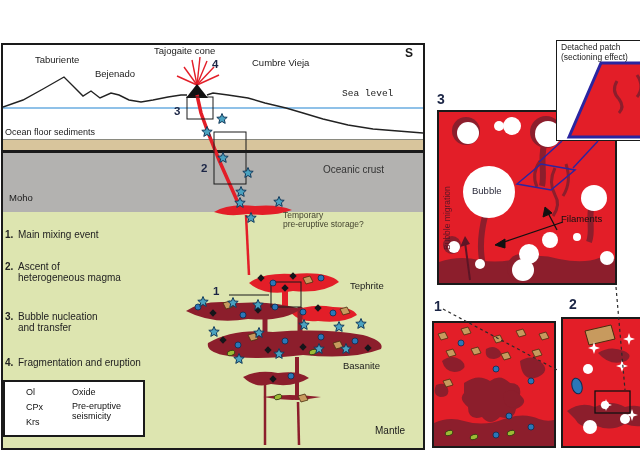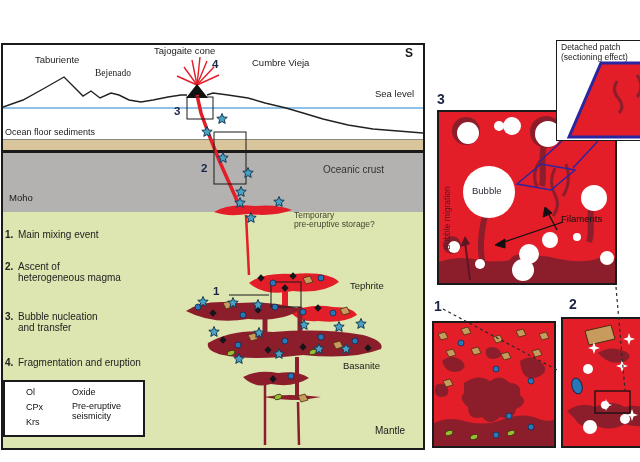--- a/index.html
+++ b/index.html
@@ -130,29 +130,29 @@
         <polygon points="301.0,274.5 302.5,278.0 306.2,278.3 303.4,280.8 304.2,284.4 301.0,282.5 297.8,284.4 298.6,280.8 295.8,278.3 299.5,278.0" fill="#4aa2c0" stroke="#123a5c" stroke-width="1"></polygon>
         <polygon points="336.0,276.5 337.5,280.0 341.2,280.3 338.4,282.8 339.2,286.4 336.0,284.5 332.8,286.4 333.6,282.8 330.8,280.3 334.5,280.0" fill="#4aa2c0" stroke="#123a5c" stroke-width="1"></polygon>
         <polygon points="358.0,273.5 359.5,277.0 363.2,277.3 360.4,279.8 361.2,283.4 358.0,281.5 354.8,283.4 355.6,279.8 352.8,277.3 356.5,277.0" fill="#4aa2c0" stroke="#123a5c" stroke-width="1"></polygon>
         <polygon points="316.0,298.5 317.5,302.0 321.2,302.3 318.4,304.8 319.2,308.4 316.0,306.5 312.8,308.4 313.6,304.8 310.8,302.3 314.5,302.0" fill="#4aa2c0" stroke="#123a5c" stroke-width="1"></polygon>
         <polygon points="343.0,298.5 344.5,302.0 348.2,302.3 345.4,304.8 346.2,308.4 343.0,306.5 339.8,308.4 340.6,304.8 337.8,302.3 341.5,302.0" fill="#4aa2c0" stroke="#123a5c" stroke-width="1"></polygon>
         <polygon points="276.0,303.5 277.5,307.0 281.2,307.3 278.4,309.8 279.2,313.4 276.0,311.5 272.8,313.4 273.6,309.8 270.8,307.3 274.5,307.0" fill="#4aa2c0" stroke="#123a5c" stroke-width="1"></polygon>
         <polygon points="236.0,308.5 237.5,312.0 241.2,312.3 238.4,314.8 239.2,318.4 236.0,316.5 232.8,318.4 233.6,314.8 230.8,312.3 234.5,312.0" fill="#4aa2c0" stroke="#123a5c" stroke-width="1"></polygon>
       </svg>
 
     <div class="lbl" style="left:32px;top:10px;">Taburiente</div>
-    <div class="lbl" style="left:92px;top:24px;font-family:Liberation Serif, serif;">Bejenado</div>
+    <div class="lbl" style="left:92px;top:24px;">Bejenado</div>
     <div class="lbl" style="left:151px;top:1px;">Tajogaite cone</div>
     <div class="lbl" style="left:249px;top:13px;">Cumbre Vieja</div>
-    <div class="lbl" style="left:372px;top:44px;">Sea level</div>
+    <div class="lbl" style="left:339px;top:44px;font-family:Liberation Mono, monospace;">Sea level</div>
     <div class="lbl" style="left:402px;top:2px;font-weight:bold;font-size:12px;">S</div>
     <div class="lbl small" style="left:2px;top:83px;">Ocean floor sediments</div>
     <div class="lbl" style="left:320px;top:120px;font-size:10px;color:#333;">Oceanic crust</div>
     <div class="lbl" style="left:6px;top:148px;">Moho</div>
-    <div class="lbl small" style="left:291px;top:166px;color:#454531;font-size:8.5px;">
+    <div class="lbl small" style="left:280px;top:166px;color:#454531;font-size:8.5px;">
       <div>Temporary</div>
       <div>pre-eruptive storage?</div>
     </div>
     <div class="lbl" style="left:347px;top:236px;">Tephrite</div>
     <div class="lbl" style="left:340px;top:316px;">Basanite</div>
     <div class="lbl" style="left:372px;top:381px;font-size:10px;">Mantle</div>
 
     <div class="marker" style="left:209px;top:13px;">4</div>
     <div class="marker" style="left:171px;top:60px;">3</div>
     <div class="marker" style="left:198px;top:117px;">2</div>

